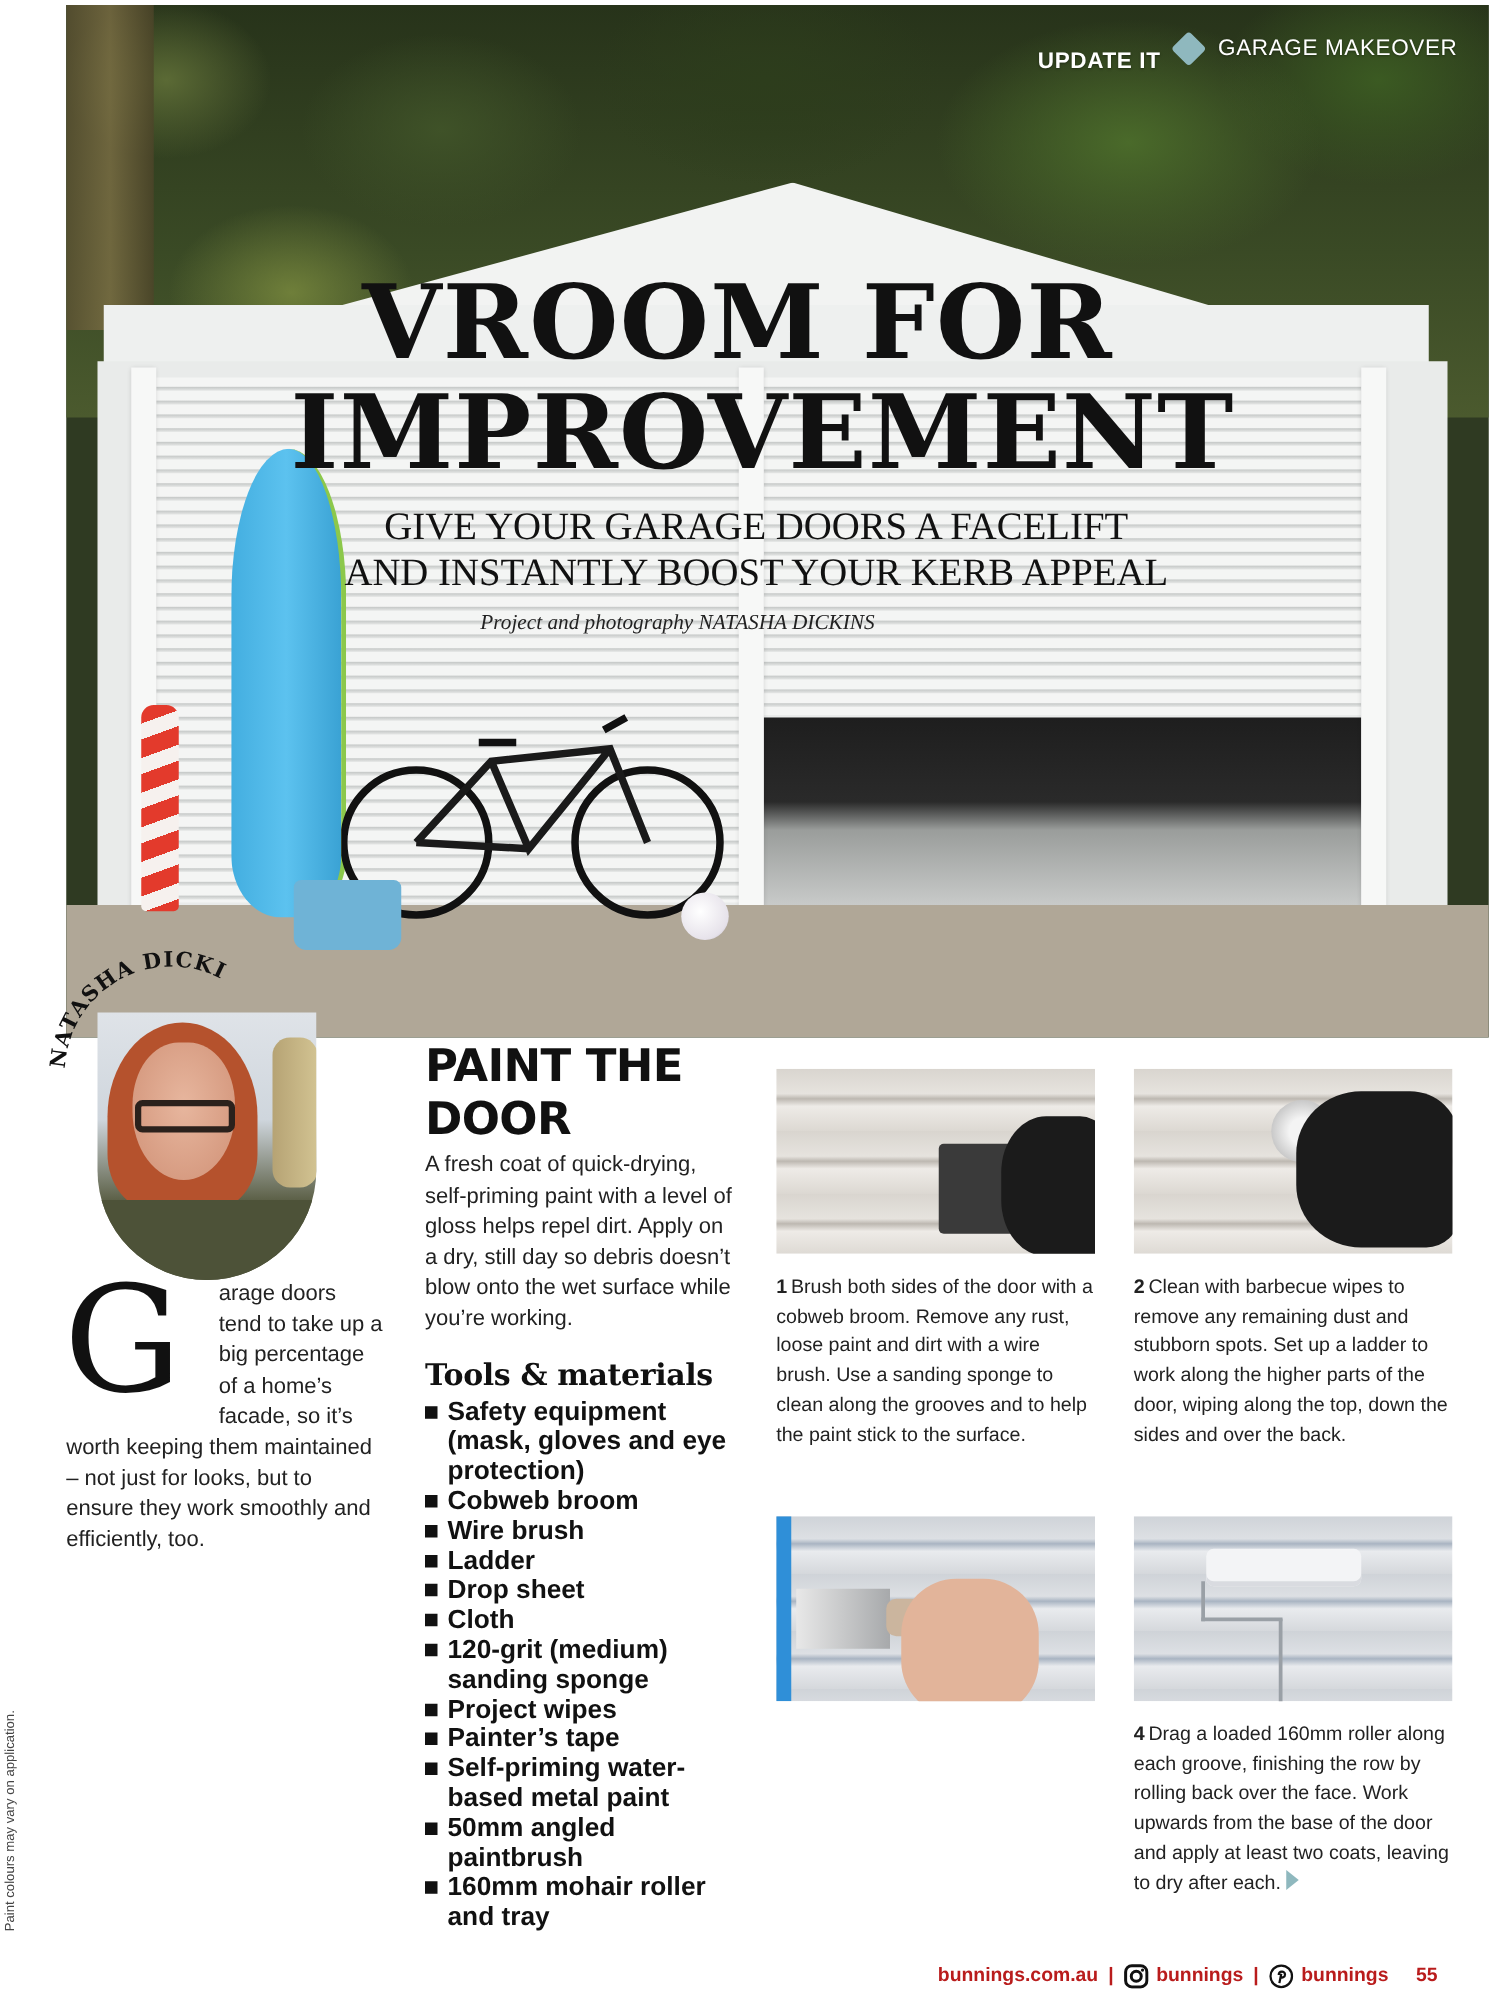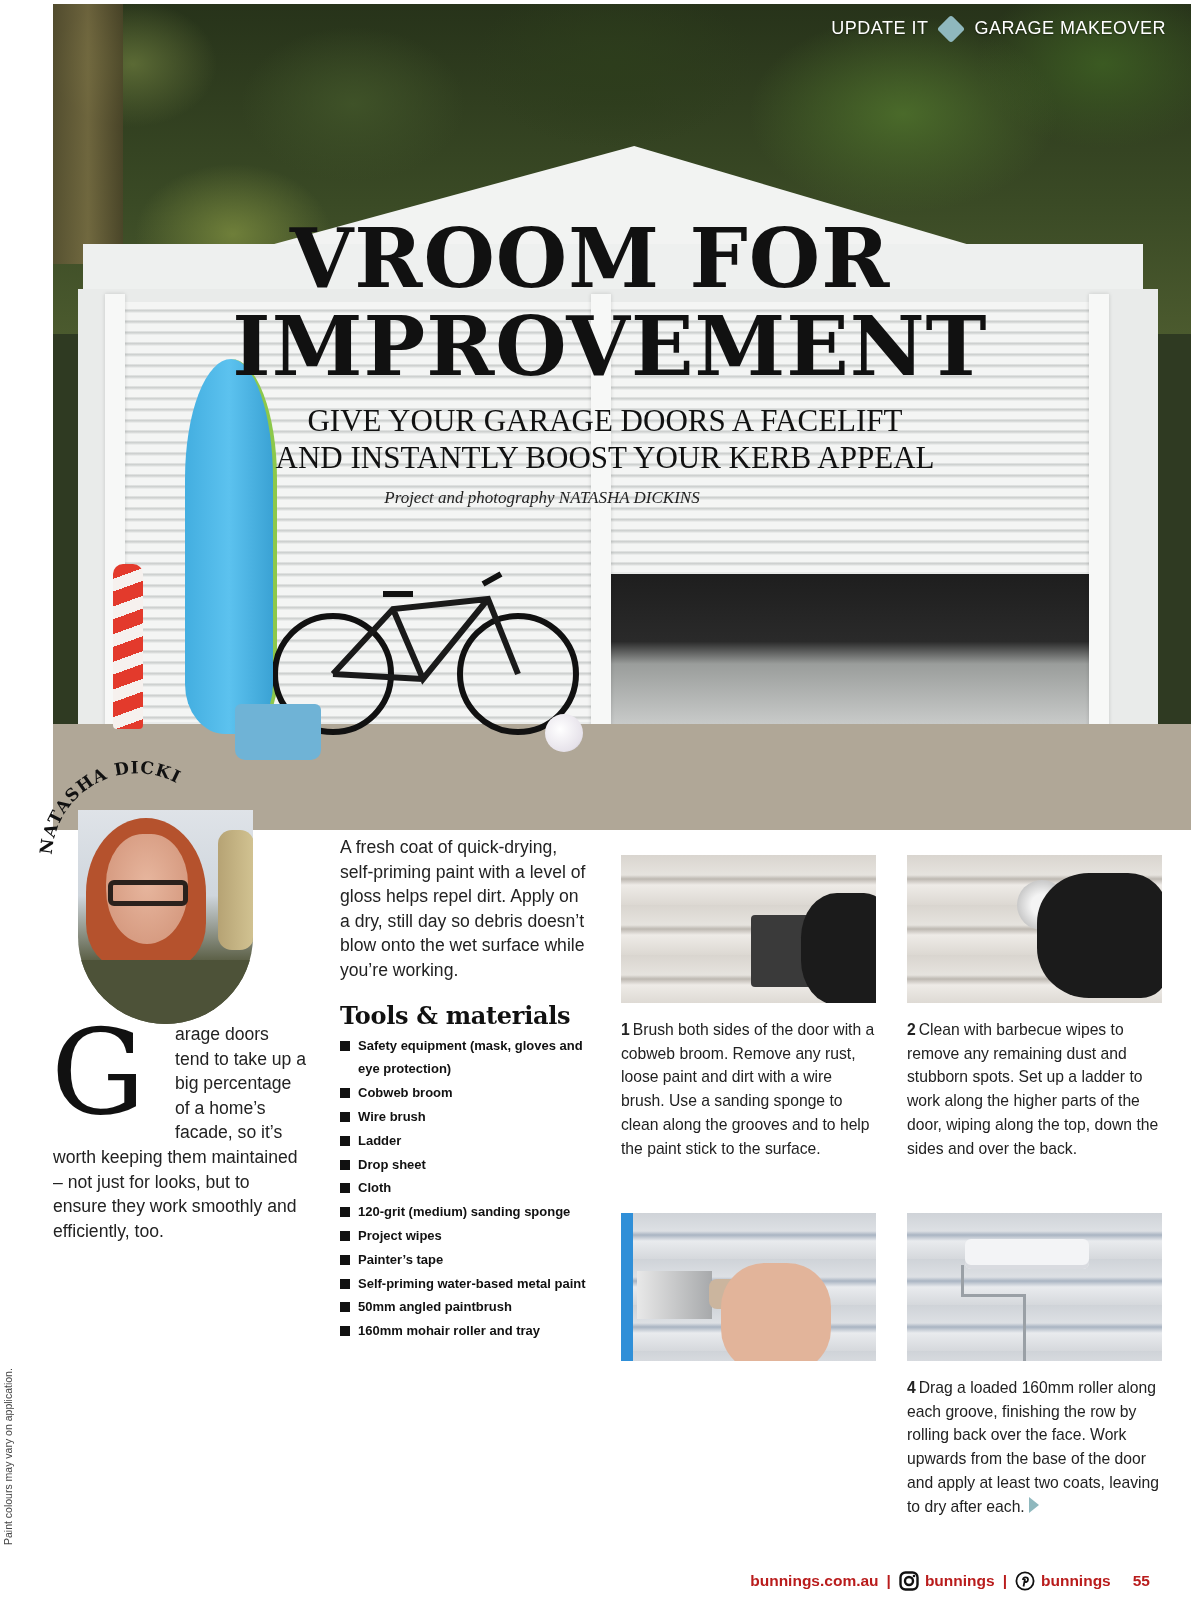--- a/index.html
+++ b/index.html
@@ -86,21 +86,21 @@
   .hero-sub.l2 { top: 442px; left: 5px; }
   .hero-credit {
     position: absolute; left: 0; width: 1084px; text-align: center; top: 488px;
     font-family: "Liberation Serif", serif; font-style: italic; font-size: 17px; color: #222;
   }
 
   .section-tag {
     position: absolute; top: 18px; right: 34px; display: flex; align-items: center; gap: 9px;
     color: #ffffff; font-size: 18px; letter-spacing: .5px; text-shadow: 0 1px 2px rgba(0,0,0,.4);
   }
-  .section-tag .t1 { font-weight: normal; }
+  .section-tag .t1 { font-weight: bold; margin-top: 20px; }
   .section-tag .diamond {
     width: 20px; height: 20px; background: #8fb8be; transform: rotate(45deg); border-radius: 3px; margin: 0 4px;
   }
 
   
   .author-arc { position: absolute; left: 30px; top: 745px; width: 180px; height: 120px; }
   .author-photo {
     position: absolute; left: 78px; top: 810px; width: 175px; height: 214px;
     border-radius: 0 0 88px 88px; overflow: hidden;
     background: linear-gradient(180deg, #dfe3e8 0%, #cfd6dd 40%, #5d6148 70%, #4b4e37 100%);
@@ -149,21 +149,21 @@
     font-family: "DejaVu Sans", sans-serif; font-weight: bold; font-size: 36px; line-height: 42px;
     color: #111; letter-spacing: -.5px;
   }
   .paint .lede { font-size: 17.6px; line-height: 24.6px; color: #222; margin-top: 2px; }
   .tools-title {
     font-family: "DejaVu Serif", serif; font-weight: bold; font-size: 24px; margin-top: 18px; margin-bottom: 4px;
     color: #111; letter-spacing: -.3px;
   }
   .tools { list-style: none; }
   .tools li {
-    position: relative; padding-left: 18px; font-weight: bold; font-size: 13px; line-height: 23.8px; color: #111;
+    position: relative; padding-left: 18px; font-weight: bold; font-size: 21px; line-height: 23.8px; color: #111;
   }
   .tools li::before {
     content: ""; position: absolute; left: 0; top: 7px; width: 10px; height: 10px; background: #111;
   }
 
   
   .step { position: absolute; width: 255px; }
   .step .pic { width: 255px; height: 148px; position: relative; overflow: hidden; }
   .step .txt { margin-top: 15px; font-size: 15.7px; line-height: 23.7px; color: #222; }
   .step .num { font-weight: bold; margin-right: 3px; }
@@ -260,20 +260,21 @@
   <div class="shirt"></div>
 </div>
 
 <div class="intro">
   <p><span class="dropcap">G</span><span>arage doors tend to take up a big percentage of a home’s facade, so it’s worth keeping them maintained – not just for looks, but to ensure they work smoothly and efficiently, too.</span></p>
 </div>
 
 <div class="side-note">Paint colours may vary on application.</div>
 
 <div class="paint">
+  <h2>PAINT THE DOOR</h2>
   <p class="lede">A fresh coat of quick-drying, self-priming paint with a level of gloss helps repel dirt. Apply on a dry, still day so debris doesn’t blow onto the wet surface while you’re working.</p>
   <div class="tools-title">Tools &amp; materials</div>
   <ul class="tools">
     <li>Safety equipment (mask, gloves and eye protection)</li>
     <li>Cobweb broom</li>
     <li>Wire brush</li>
     <li>Ladder</li>
     <li>Drop sheet</li>
     <li>Cloth</li>
     <li>120-grit (medium) sanding sponge</li>

